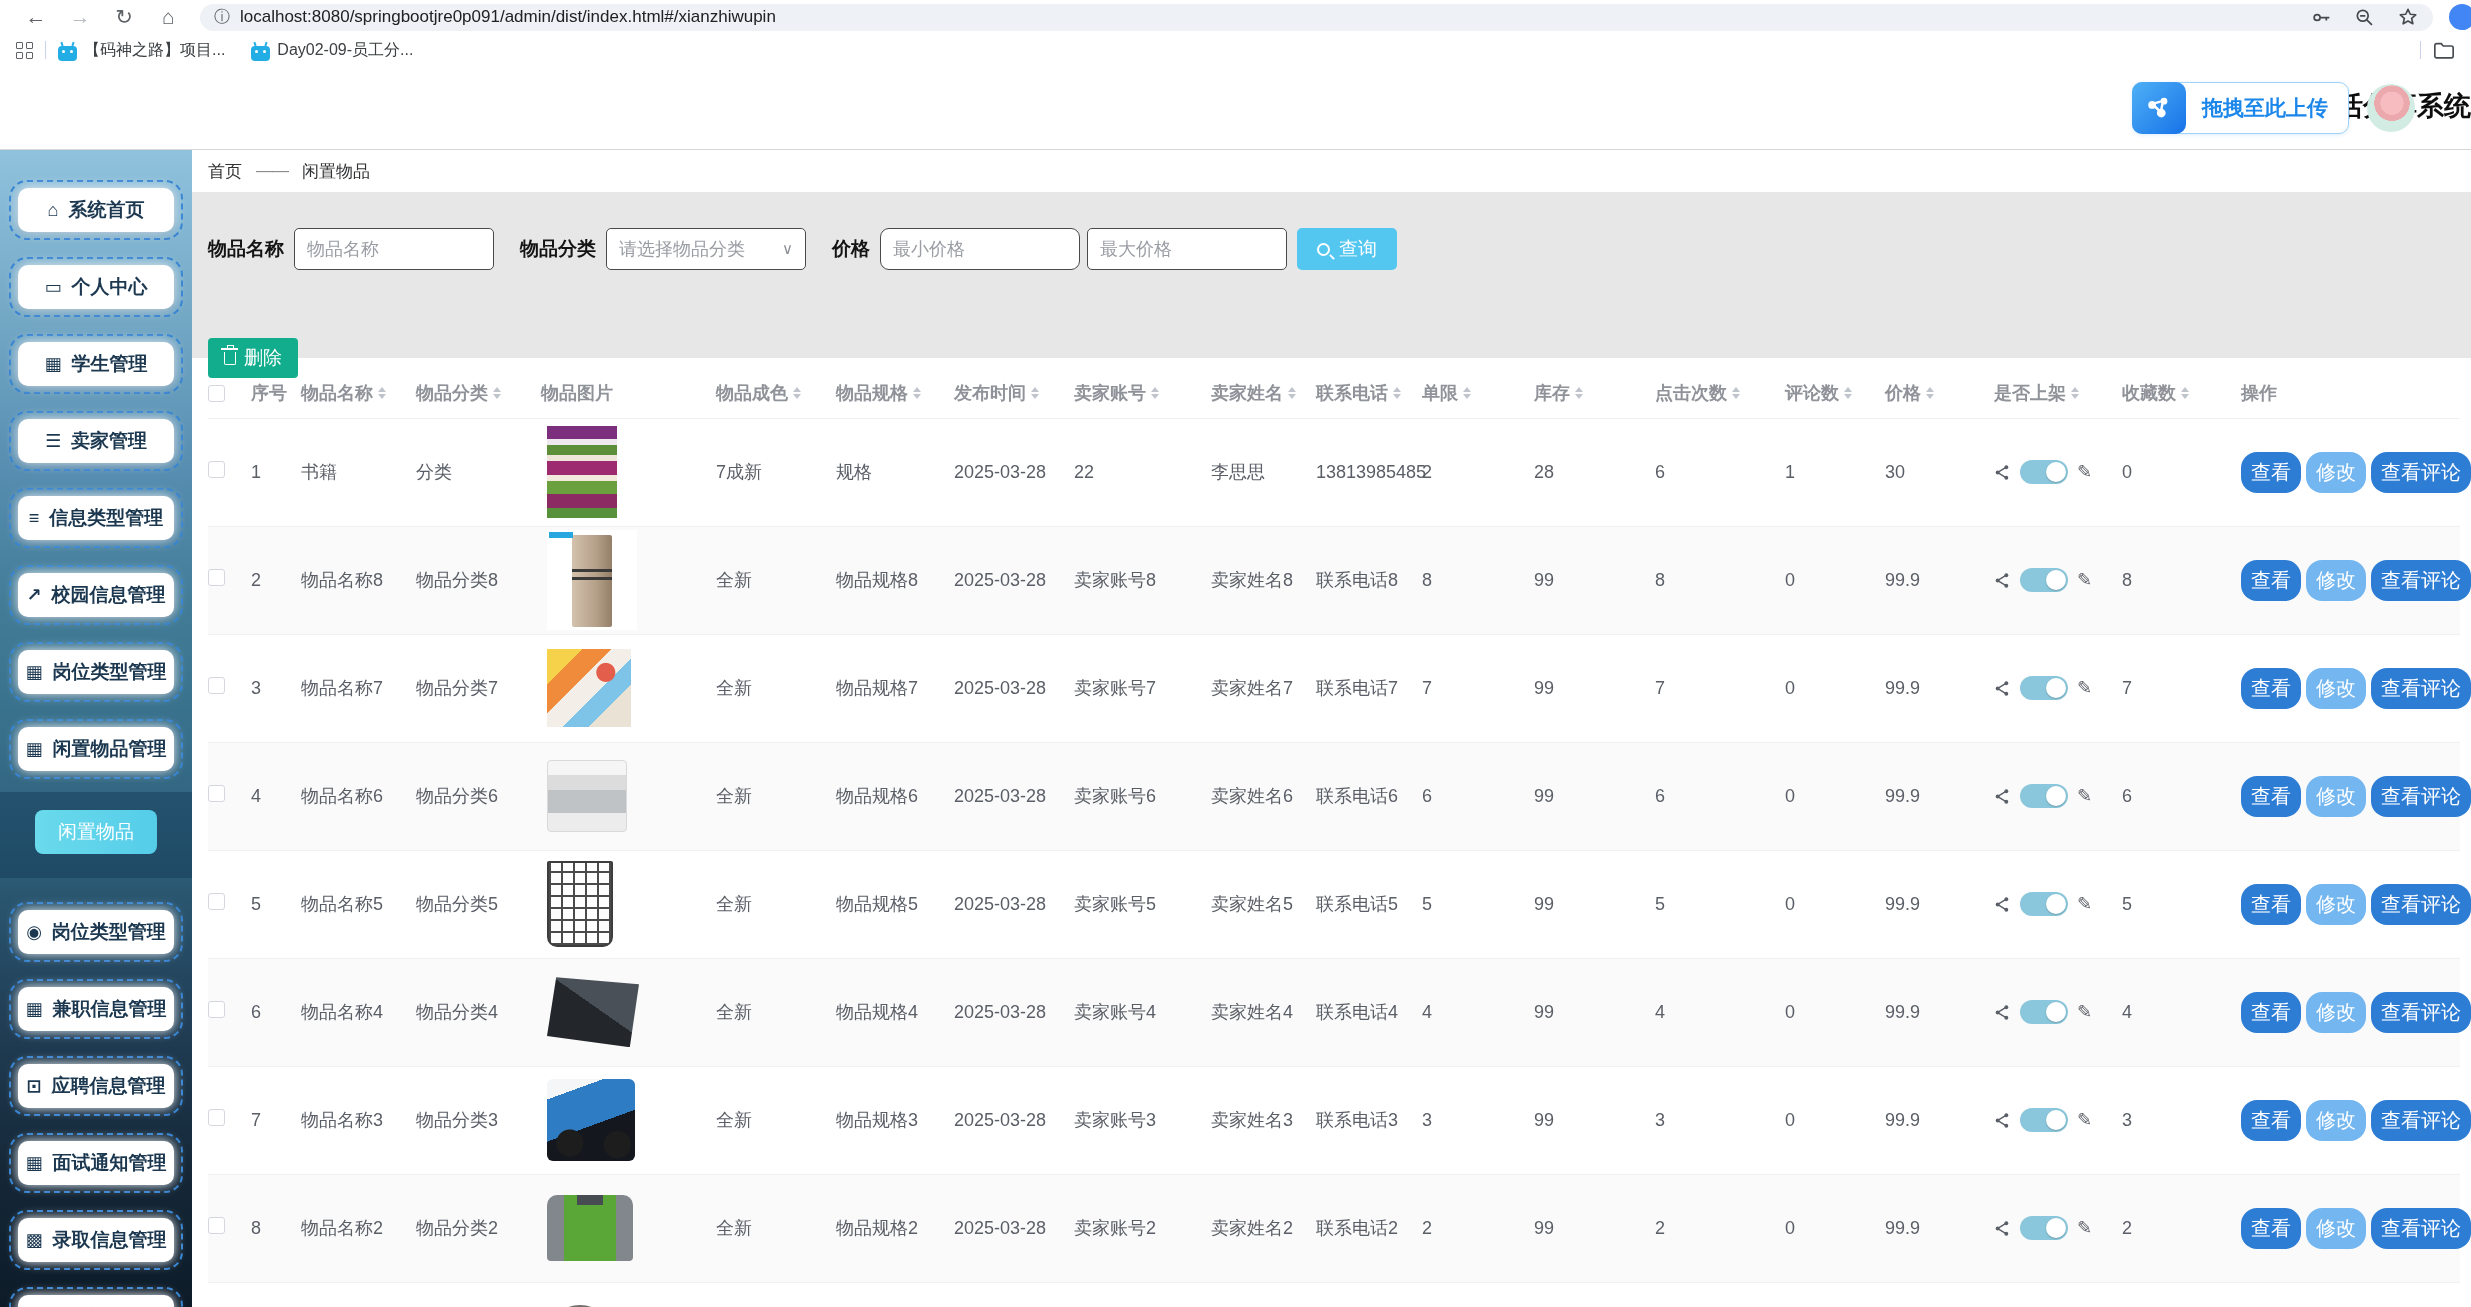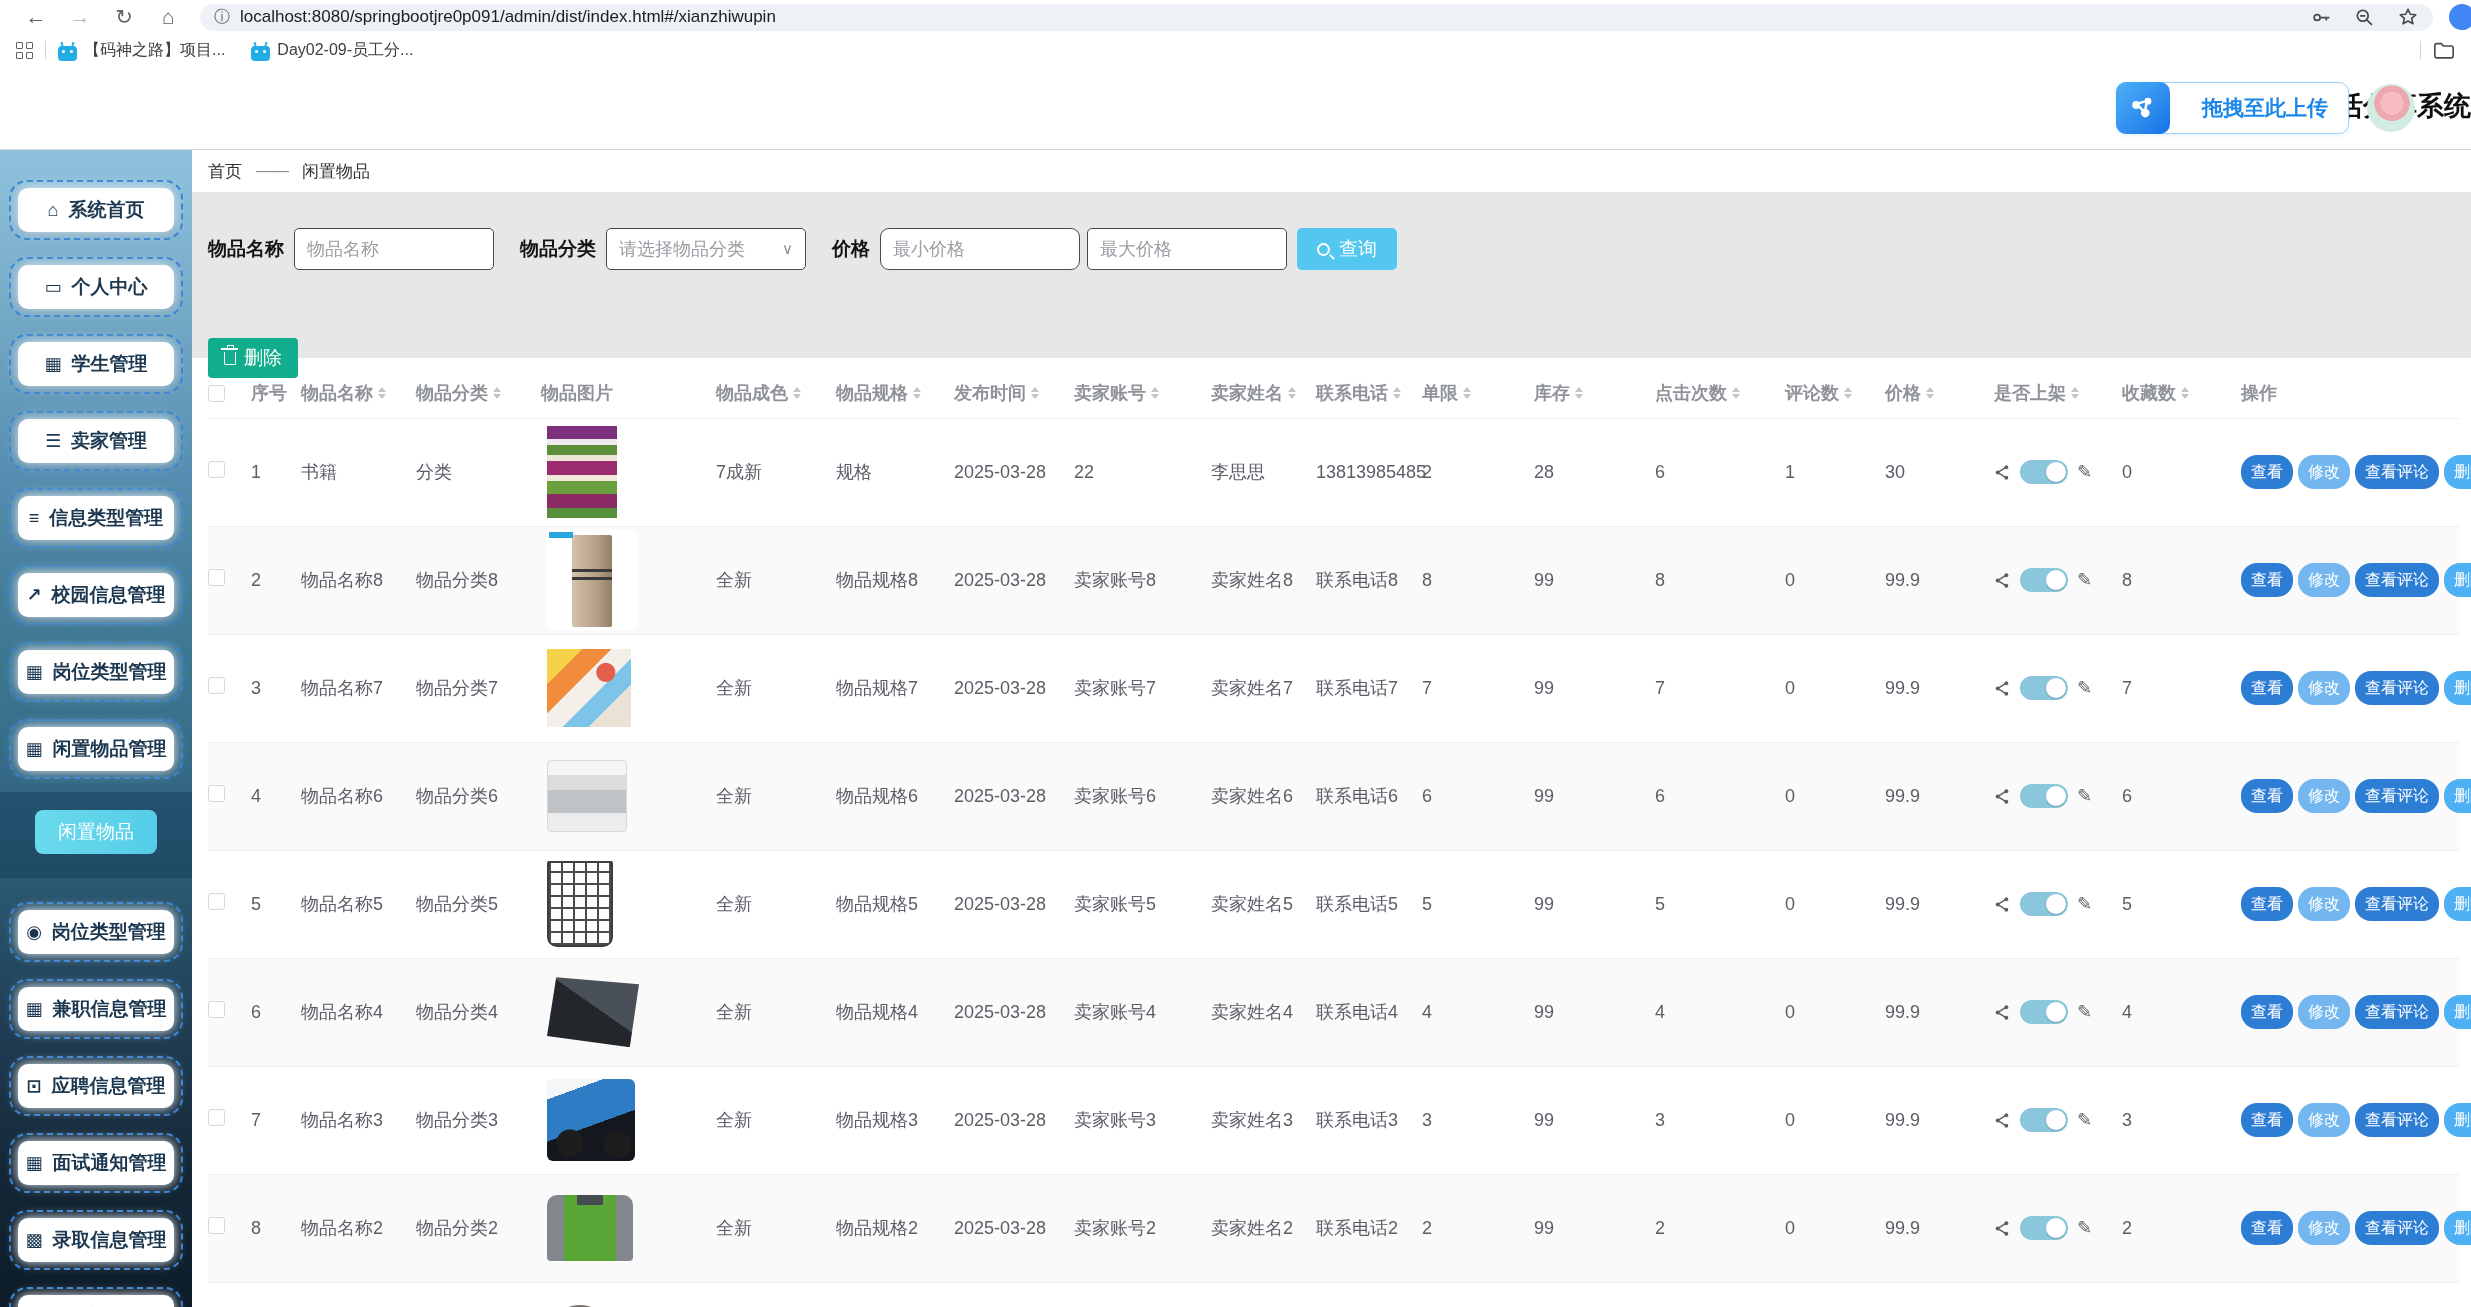--- a/index.html
+++ b/index.html
@@ -29,21 +29,21 @@
   .tv-ico s{position:absolute;right:4px;top:4px;width:3px;height:3px;border-radius:50%;background:#fff}
   .bm-right{margin-left:auto;display:flex;align-items:center;gap:12px}
 
   
   .app-header{height:84px;position:relative;border-bottom:1px solid #d6d6d6;background:#fff}
   .page-title{text-align:right;line-height:80px;font-size:27px;font-weight:bold;color:#0d0d0d}
   .upload{position:absolute;right:122px;top:16px;height:52px;display:flex;align-items:center;
     border:1px solid #9ed2f8;border-radius:10px;background:#fff;padding-right:20px;box-shadow:0 1px 4px rgba(30,136,233,.15)}
   .upload-ico{width:54px;height:52px;margin:-1px 0 -1px -1px;border-radius:10px;
     background:linear-gradient(135deg,#4fb0f6,#1672e8);display:flex;align-items:center;justify-content:center}
-  .upload-lbl{color:var(--c-upload_blue,#1b87ea);font-size:21px;font-weight:bold;padding-left:32px;white-space:nowrap}
+  .upload-lbl{color:var(--c-upload_blue,#1b87ea);font-size:21px;font-weight:bold;padding-left:16px;white-space:nowrap}
   .avatar{position:absolute;right:56px;top:18px;width:48px;height:48px;border-radius:50%;
     background:radial-gradient(circle at 52% 40%,#f6bcc0 0 30%,#eba9ae 31% 46%,#d2ebe3 47% 100%)}
 
   
   .layout{display:flex;height:1157px}
   .sidebar{width:192px;flex:none;padding-top:30px;overflow:hidden;
     background:linear-gradient(180deg,#90c2dd 0%,#74a9c6 14%,#568db0 28%,#417b96 40%,#38708c 50%,#2c5b76 62%,#203d54 76%,#152838 88%,#0d1b28 100%)}
   .sb-wrap{margin:0 9px 17px;border:2px dashed #2f7fd1;border-radius:18px;padding:6px 7px}
   .sb-btn{background:#fff;border-radius:10px;height:44px;display:flex;align-items:center;justify-content:center;
     gap:10px;cursor:pointer;color:#1c3850;font-size:19px;font-weight:600;
@@ -88,21 +88,21 @@
   .carets i{display:block;width:0;height:0;border-left:4.5px solid transparent;border-right:4.5px solid transparent}
   .cu{border-bottom:5.5px solid #c0c4cc}
   .cd{border-top:5.5px solid #c0c4cc}
   td{font-size:18px;color:#5a5e66;height:108px;padding:0;border-bottom:1px solid #f1f1f1;vertical-align:middle;white-space:nowrap}
   tr.even td{background:#fafafa}
   .cbx{width:17px;height:17px;border:1px solid #d4d7de;border-radius:3px;background:#fff;cursor:pointer}
   .shelf{display:flex;align-items:center;gap:9px}
   .sw{width:48px;height:24px;border-radius:12px;background:var(--c-toggle_on,#8bc7dc);position:relative;cursor:pointer;flex:none}
   .sw::after{content:"";position:absolute;right:2px;top:2px;width:20px;height:20px;border-radius:50%;background:#fff;box-shadow:0 1px 2px rgba(0,0,0,.2)}
   .pencil{font-size:18px;color:#5a5e66}
-  .ab{height:34px;padding:0 10px;border:none;border-radius:16px;color:#fff;font-size:16px;margin-right:5px;cursor:pointer;white-space:nowrap}
+  .ab{height:41px;padding:0 10px;border:none;border-radius:16px;color:#fff;font-size:20px;margin-right:5px;cursor:pointer;white-space:nowrap}
   .ab-primary{background:var(--c-action_primary,#2d7dd5)}
   .ab-edit{background:var(--c-action_edit,#74b7f0)}
   .ab-sky{background:var(--c-action_del,#4fb0f4)}
 
   
   .pimg{display:block;margin-left:6px}
   .img-books{width:70px;height:92px;background:repeating-linear-gradient(180deg,
     #7c2f7c 0 13px,#efe9ef 13px 19px,#5d8f3a 19px 29px,#efe6da 29px 35px,#9c2b70 35px 49px,#f2eadd 49px 55px,#6aa03e 55px 68px,#8c2a64 68px 82px,#57913c 82px 92px)}
   .img-fridge{position:relative;width:90px;height:100px;background:#fff}
   .img-fridge::before{content:"";position:absolute;left:25px;top:5px;width:40px;height:92px;border-radius:2px;

